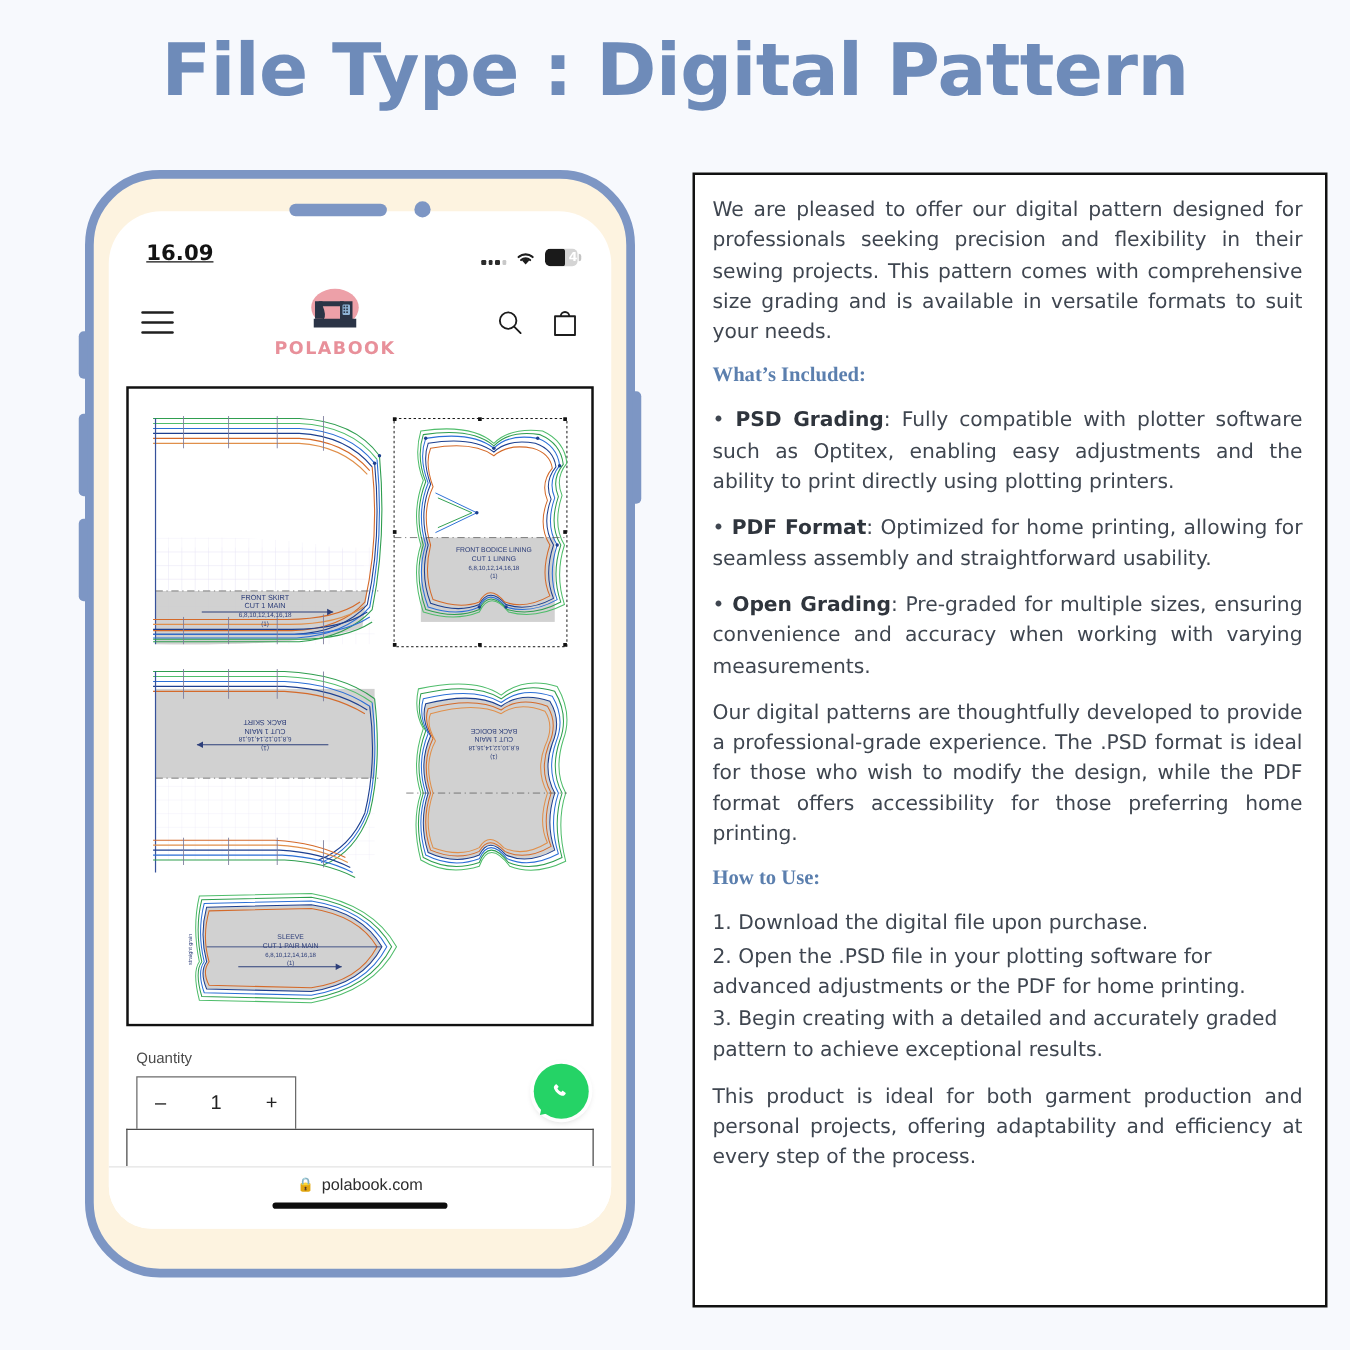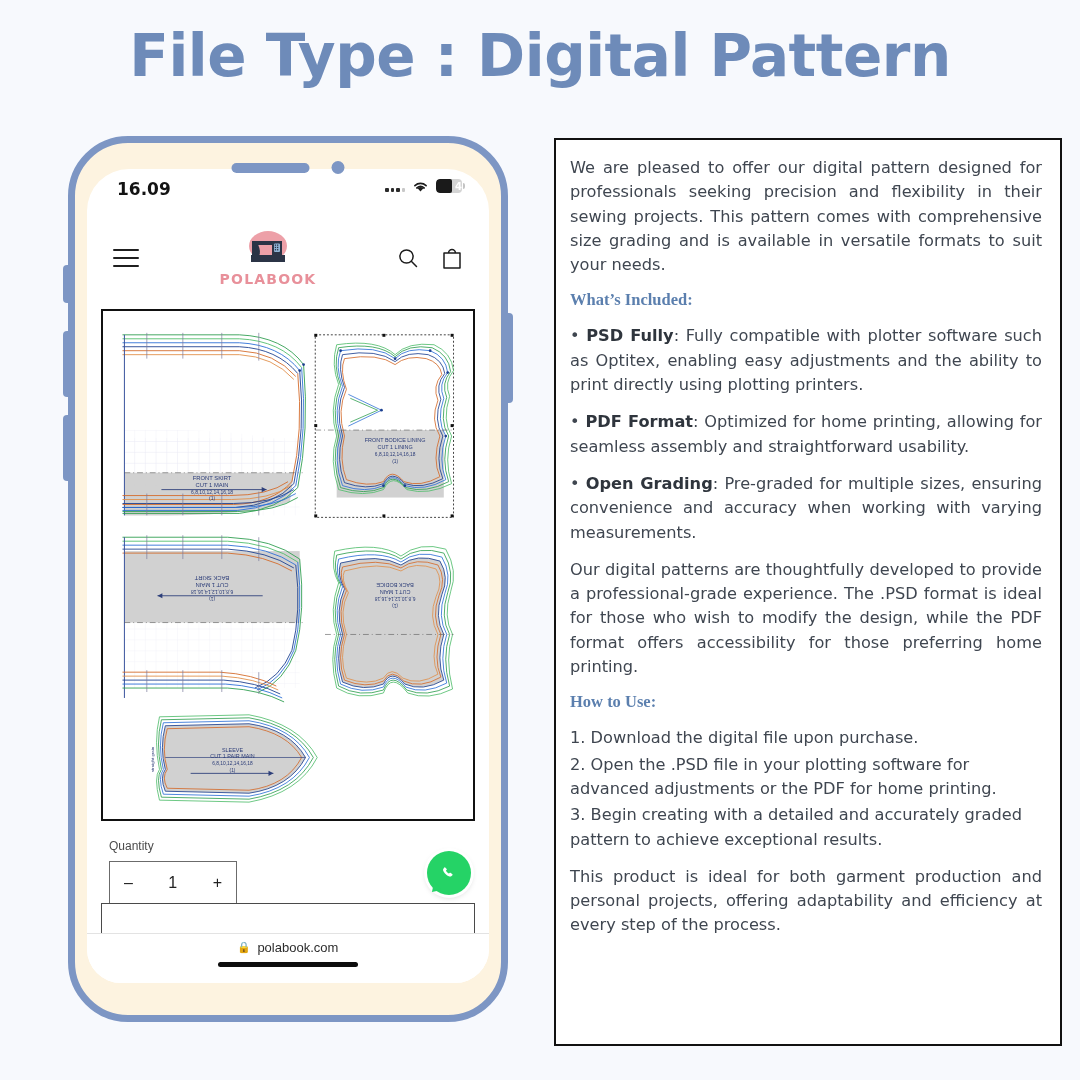--- a/index.html
+++ b/index.html
@@ -51,24 +51,25 @@
   .screen {
     position: absolute;
     left: 12px; top: 26px; right: 12px; bottom: 32px;
     background: #ffffff;
     border-radius: 42px 42px 34px 34px;
     overflow: hidden;
   }
 
   
   .status-bar {
-    height: 44px; display: flex; align-items: flex-start;
+    height: 44px; display: flex; align-items: flex-end;
     justify-content: space-between; padding: 10px 24px 0 30px;
     font-size: 17px; font-weight: 700; color: #131313;
     font-family: "DejaVu Sans", sans-serif;
+    text-decoration: underline;
   }
   .status-right { display: flex; align-items: center; gap: 7px; }
   .sig-dots { display: flex; align-items: flex-end; gap: 2px; height: 11px; }
   .sig-dots i { width: 3.5px; background: #2b2b2b; border-radius: 1px; }
   .sig-dots i:nth-child(1){height:4px}.sig-dots i:nth-child(2){height:4px}
   .sig-dots i:nth-child(3){height:4px}.sig-dots i:nth-child(4){height:4px;background:#c8c8c8}
   .battery {
     position: relative; width: 26px; height: 14px; border-radius: 4px;
     background: #d4d4d4; overflow: hidden;
   }
@@ -477,21 +478,21 @@
       </div>
     </div>
   </div>
 
   <div class="desc-panel">
     <p>We are pleased to offer our digital pattern designed for professionals seeking precision and flexibility in their sewing projects. This pattern comes with comprehensive size grading and is available in versatile formats to suit your needs.</p>
 
     <h3>What’s Included:</h3>
 
     <p>
-      <span> • </span><b>PSD Fully</b><span>: Fully compatible with plotter software such as Optitex, enabling easy adjustments and the ability to print directly using plotting printers.</span>
+      <span> • </span><b>PSD Grading</b><span>: Fully compatible with plotter software such as Optitex, enabling easy adjustments and the ability to print directly using plotting printers.</span>
     </p>
 
     <p>
       <span> • </span><b>PDF Format</b><span>: Optimized for home printing, allowing for seamless assembly and straightforward usability.</span>
     </p>
 
     <p>
       <span> • </span><b>Open Grading</b><span>: Pre-graded for multiple sizes, ensuring convenience and accuracy when working with varying measurements.</span>
     </p>
 

